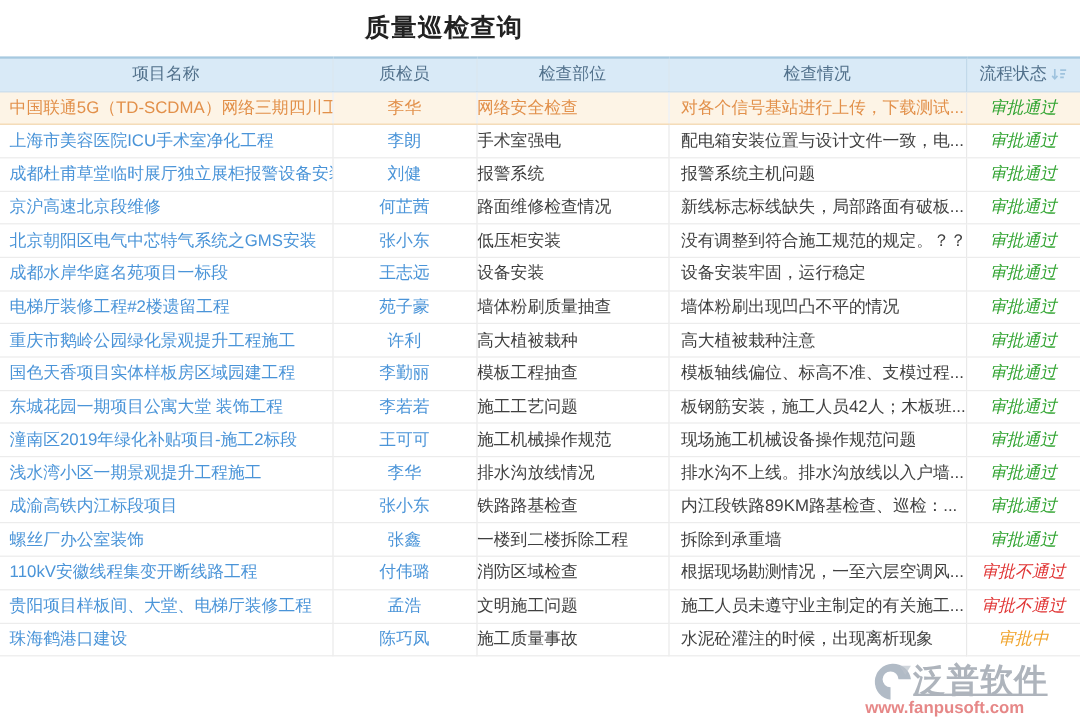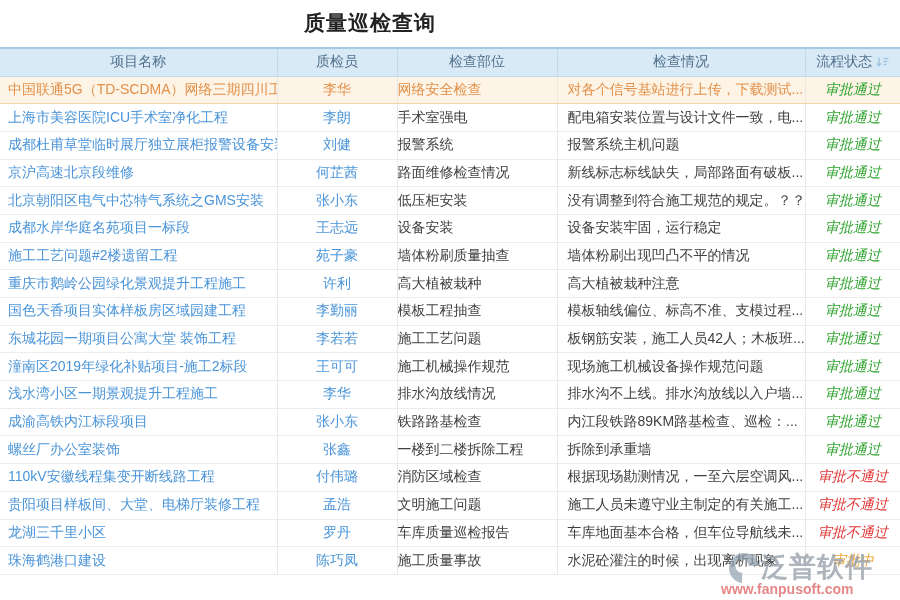--- a/index.html
+++ b/index.html
@@ -36,21 +36,21 @@
   td.col-status    { text-align:center; font-weight:normal; }
 
   tr.hl td { background:var(--hl-bg); color:var(--hl-text);
              border-top:1px solid var(--hl-border); border-bottom:1px solid var(--hl-border); }
   tr.hl td.col-status { color:inherit; } 
 
   .watermark { position:absolute; right:0px; bottom:4px; width:165px; height:45px;
                opacity:.8; pointer-events:none; }
   .wm-logo { position:absolute; left:-8px; top:0px; }
   .wm-brand { position:absolute; left:26px; top:-2px; font-size:27px; font-weight:bold;
-              color:var(--wm-gray); letter-spacing:1px; white-space:nowrap; }
+              color:var(--wm-gray); letter-spacing:1px; white-space:nowrap;text-decoration:underline; }
   .wm-url { position:absolute; left:-14px; top:30px; font-size:14px; font-weight:bold;
             color:var(--wm-red); white-space:nowrap; }
 </style>
 </head>
 <body>
 
 <div class="page">
 
   <h1 class="title">质量巡检查询</h1>
 
@@ -118,21 +118,21 @@
           <td class="col-status" style="color: rgb(47, 163, 47);">审批通过</td>
         </tr>
         <tr>
           <td class="col-project">成都水岸华庭名苑项目一标段</td>
           <td class="col-inspector">王志远</td>
           <td class="col-part">设备安装</td>
           <td class="col-situation">设备安装牢固，运行稳定</td>
           <td class="col-status" style="color: rgb(47, 163, 47);">审批通过</td>
         </tr>
         <tr>
-          <td class="col-project">施工工艺问题#2楼遗留工程</td>
+          <td class="col-project">电梯厅装修工程#2楼遗留工程</td>
           <td class="col-inspector">苑子豪</td>
           <td class="col-part">墙体粉刷质量抽查</td>
           <td class="col-situation">墙体粉刷出现凹凸不平的情况</td>
           <td class="col-status" style="color: rgb(47, 163, 47);">审批通过</td>
         </tr>
         <tr>
           <td class="col-project">重庆市鹅岭公园绿化景观提升工程施工</td>
           <td class="col-inspector">许利</td>
           <td class="col-part">高大植被栽种</td>
           <td class="col-situation">高大植被栽种注意</td>
@@ -185,27 +185,20 @@
           <td class="col-inspector">付伟璐</td>
           <td class="col-part">消防区域检查</td>
           <td class="col-situation">根据现场勘测情况，一至六层空调风...</td>
           <td class="col-status" style="color: rgb(224, 51, 51);">审批不通过</td>
         </tr>
         <tr>
           <td class="col-project">贵阳项目样板间、大堂、电梯厅装修工程</td>
           <td class="col-inspector">孟浩</td>
           <td class="col-part">文明施工问题</td>
           <td class="col-situation">施工人员未遵守业主制定的有关施工...</td>
-          <td class="col-status" style="color: rgb(224, 51, 51);">审批不通过</td>
-        </tr>
-        <tr>
-          <td class="col-project">龙湖三千里小区</td>
-          <td class="col-inspector">罗丹</td>
-          <td class="col-part">车库质量巡检报告</td>
-          <td class="col-situation">车库地面基本合格，但车位导航线未...</td>
           <td class="col-status" style="color: rgb(224, 51, 51);">审批不通过</td>
         </tr>
         <tr>
           <td class="col-project">珠海鹤港口建设</td>
           <td class="col-inspector">陈巧凤</td>
           <td class="col-part">施工质量事故</td>
           <td class="col-situation">水泥砼灌注的时候，出现离析现象</td>
           <td class="col-status" style="color: rgb(240, 163, 42);">审批中</td>
         </tr>
       </tbody>

